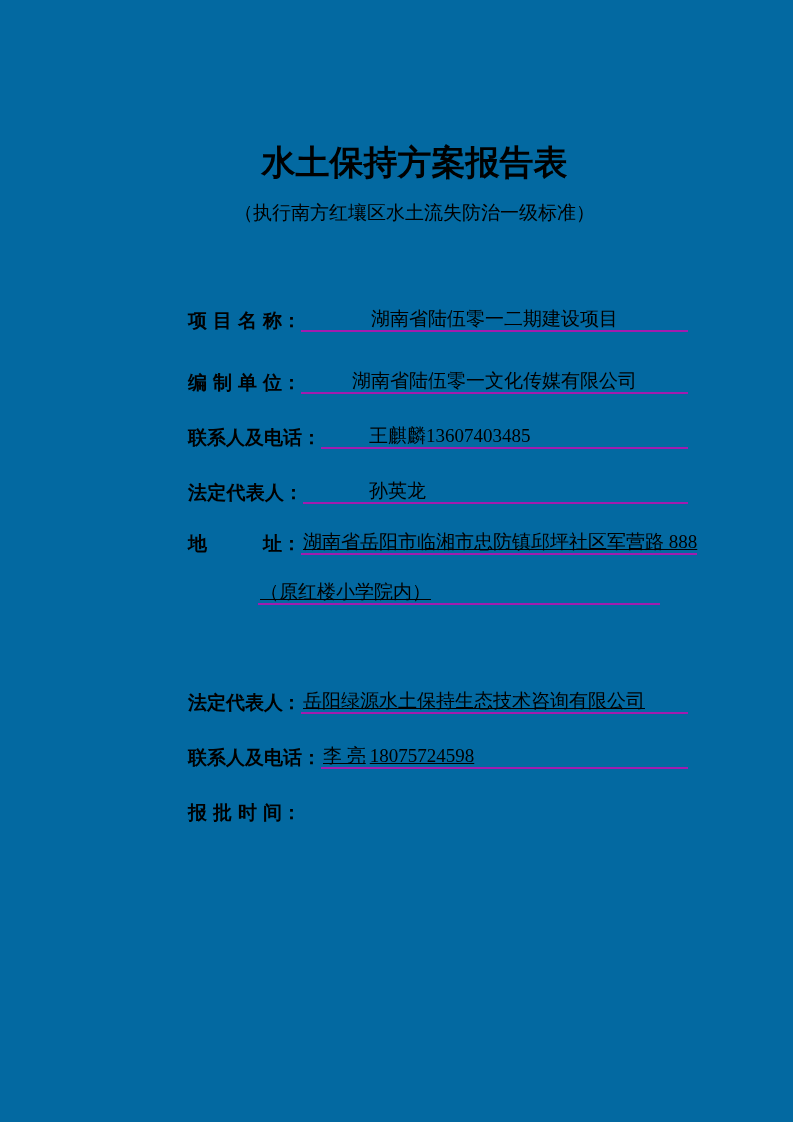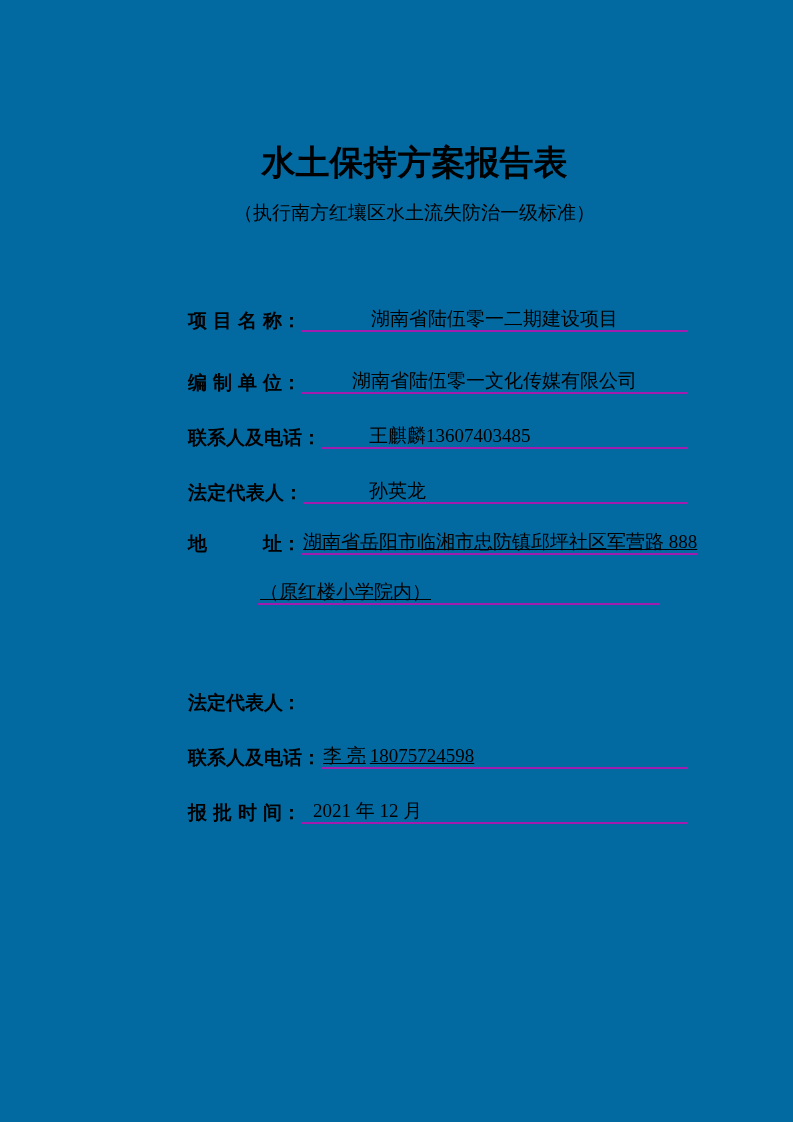--- a/index.html
+++ b/index.html
@@ -113,25 +113,25 @@
     <div class="val pl2">湖南省岳阳市临湘市忠防镇邱坪社区军营路 888</div>
   </div>
 
   <div class="row r6">
     <div class="val pl2">（原红楼小学院内）</div>
   </div>
 
 
   <div class="row r8">
     <div class="lbl"><span class="lt w94">法定代表人</span><span class="colon">：</span></div>
+    <div class="val pl2">岳阳绿源水土保持生态技术咨询有限公司</div>
   </div>
 
   <div class="row r9">
     <div class="lbl"><span class="lt w114">联系人及电话</span><span class="colon">：</span></div>
     <div class="val pl2"><span>李 亮</span><span class="gap10">18075724598</span></div>
   </div>
 
   <div class="row r10">
     <div class="lbl"><span class="lt w94">报批时间</span><span class="colon">：</span></div>
-    <div class="val pl12">2021 年 12 月</div>
   </div>
 
 </div>
 
 </body></html>

